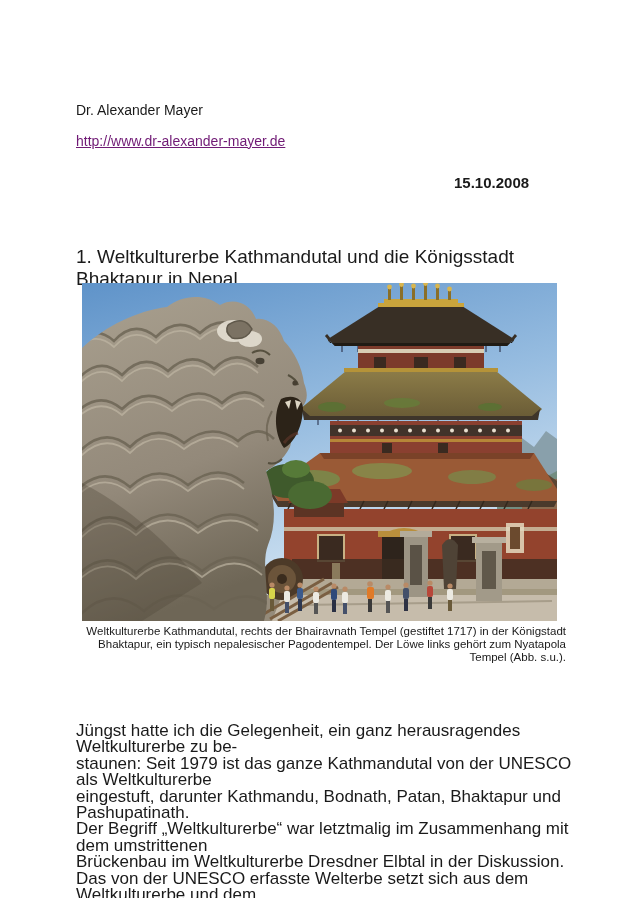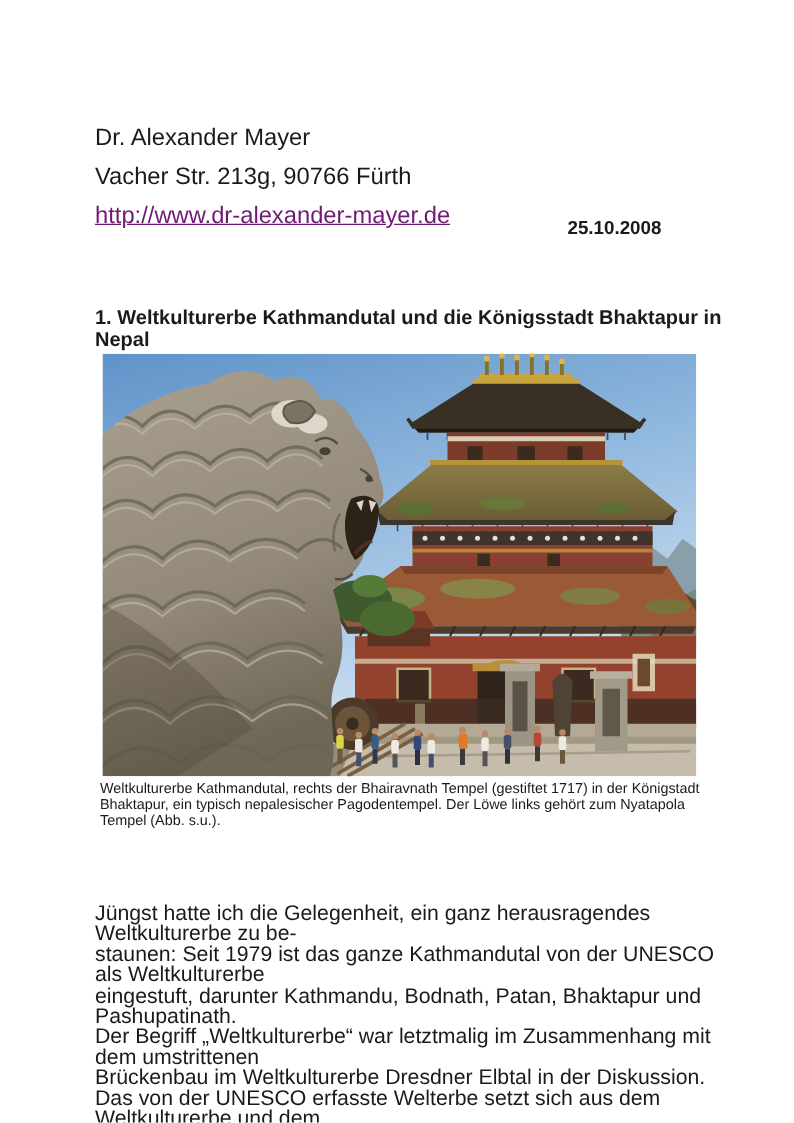--- a/index.html
+++ b/index.html
@@ -7,59 +7,59 @@
     width:635px;height:898px;
     background:#ffffff;
     font-family:"Liberation Sans","DejaVu Sans",sans-serif;
     color:#1a1a1a;
     position:relative;
     overflow:hidden;
   }
   .abs{position:absolute;}
   .sender{
     left:76px;top:87px;
-    font-size:19px;line-height:15.6px;
+    font-size:14px;line-height:15.6px;
     white-space:pre-line;
   }
   .sender a{color:#701a75;text-decoration:underline;}
   .titlebar{
     left:76px;top:174px;width:470px;height:20px;
     font-size:15px;font-weight:bold;
   }
   .titlebar .date{position:absolute;left:378px;top:0;}
   .section-heading{
     left:76px;top:246px;width:520px;
-    font-size:16px;font-weight:bold;
+    font-size:19px;font-weight:normal;
   }
   .photo-frame{
     left:82px;top:283px;width:475px;height:338px;
   }
   .photo-frame svg{display:block;}
   .caption{
     left:80px;top:625px;width:486px;
     font-size:11.5px;line-height:13.2px;
     white-space:pre-line;
+    text-align:right;
   }
   .bodytext{
     left:76px;top:723px;width:508px;
     font-size:17px;line-height:16.4px;
     white-space:pre-line;
   }
 </style>
 </head>
 <body>
 
 <div class="abs sender">
   <div>Dr. Alexander Mayer</div>
-  <div>Vacher Str. 213g, 90766 Fürth</div>
   <div><a href="#">http://www.dr-alexander-mayer.de</a></div>
 </div>
 
 <div class="abs titlebar">
-  <span class="date">25.10.2008</span>
+  <span class="date">15.10.2008</span>
 </div>
 
 <div class="abs section-heading">1. Weltkulturerbe Kathmandutal und die Königsstadt Bhaktapur in Nepal</div>
 
 <div class="abs photo-frame">
   <svg width="475" height="338" viewBox="0 0 475 338" xmlns="http://www.w3.org/2000/svg">
     <defs>
       <linearGradient id="sky" x1="0" y1="0" x2="0.35" y2="1">
         <stop offset="0" stop-color="#5f93c9"></stop>
         <stop offset="0.5" stop-color="#96bce0"></stop>

